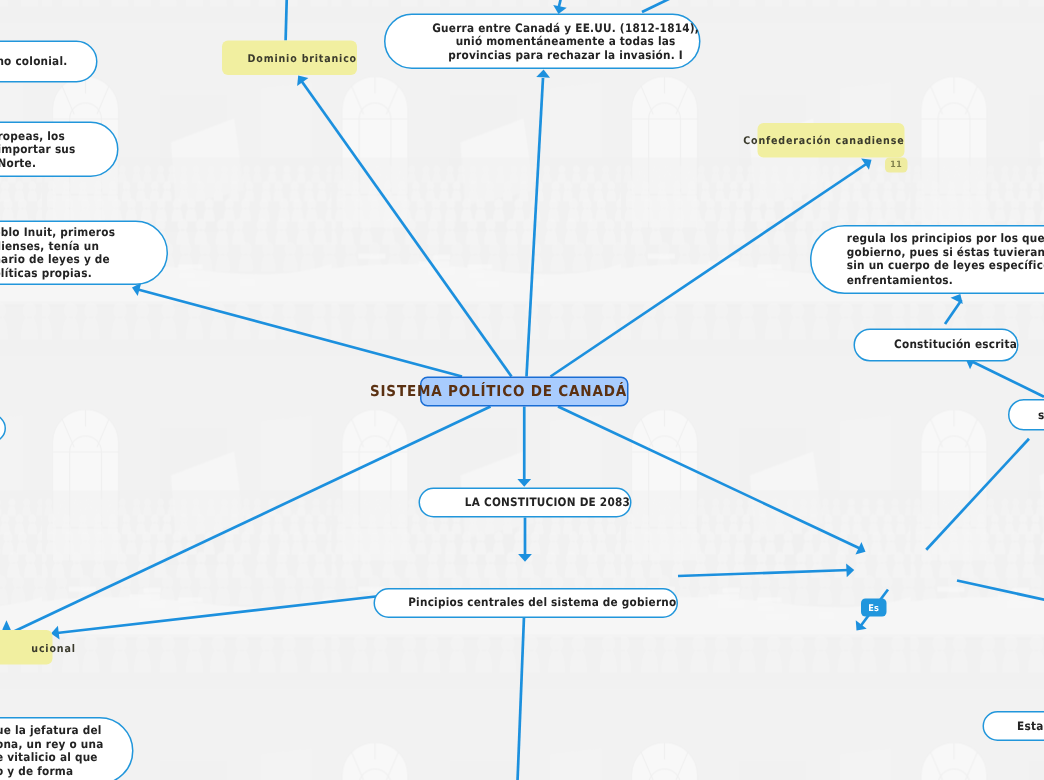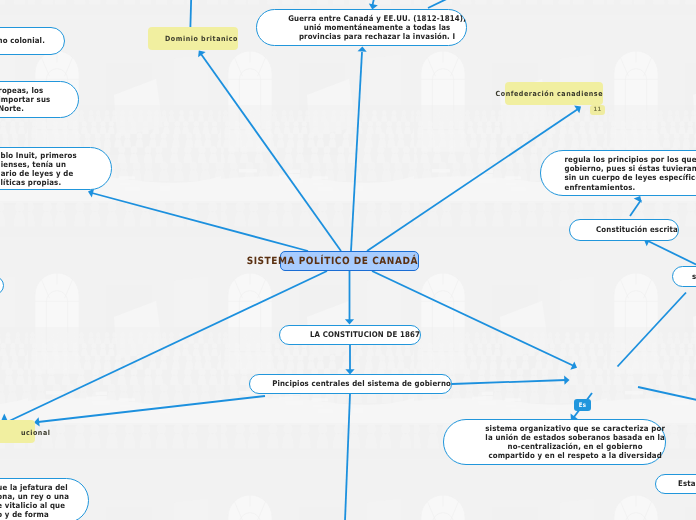--- a/index.html
+++ b/index.html
@@ -150,28 +150,25 @@
 
   <div class="node pill clip" style="left:655px;top:474px;width:120px;height:20px;border-radius:10px">
     <span class="tx" style="left:22px">Estado</span>
   </div>
 
   <div class="node central" style="left:280px;top:251px;width:139px;height:20px">
     <span class="tx">SISTEMA POLÍTICO DE CANADÁ</span>
   </div>
 
   <div class="node pill" style="left:279px;top:325px;width:142px;height:20px;border-radius:10px">
-    <span class="tx">LA CONSTITUCION DE 1867</span>
+    <span class="tx">LA CONSTITUCION DE 2083</span>
   </div>
 
-  <div class="node pill" style="left:249px;top:374px;width:203px;height:20px;border-radius:10px">
+  <div class="node pill" style="left:249px;top:392px;width:203px;height:20px;border-radius:10px">
     <span class="tx">Pincipios centrales del sistema de gobierno</span>
   </div>
 
 
   <div class="esbadge" style="left:574px;top:399px;width:17px;height:12px">
     <span class="tx">Es</span>
   </div>
 
-  <div class="node pill" style="left:443px;top:419px;width:223px;height:46px;border-radius:23px">
-    <span class="tx">sistema organizativo que se caracteriza por<br>la unión de estados soberanos basada en la<br>no-centralización, en el gobierno<br>compartido y en el respeto a la diversidad</span>
-  </div>
 </div>
 
 </body></html>

